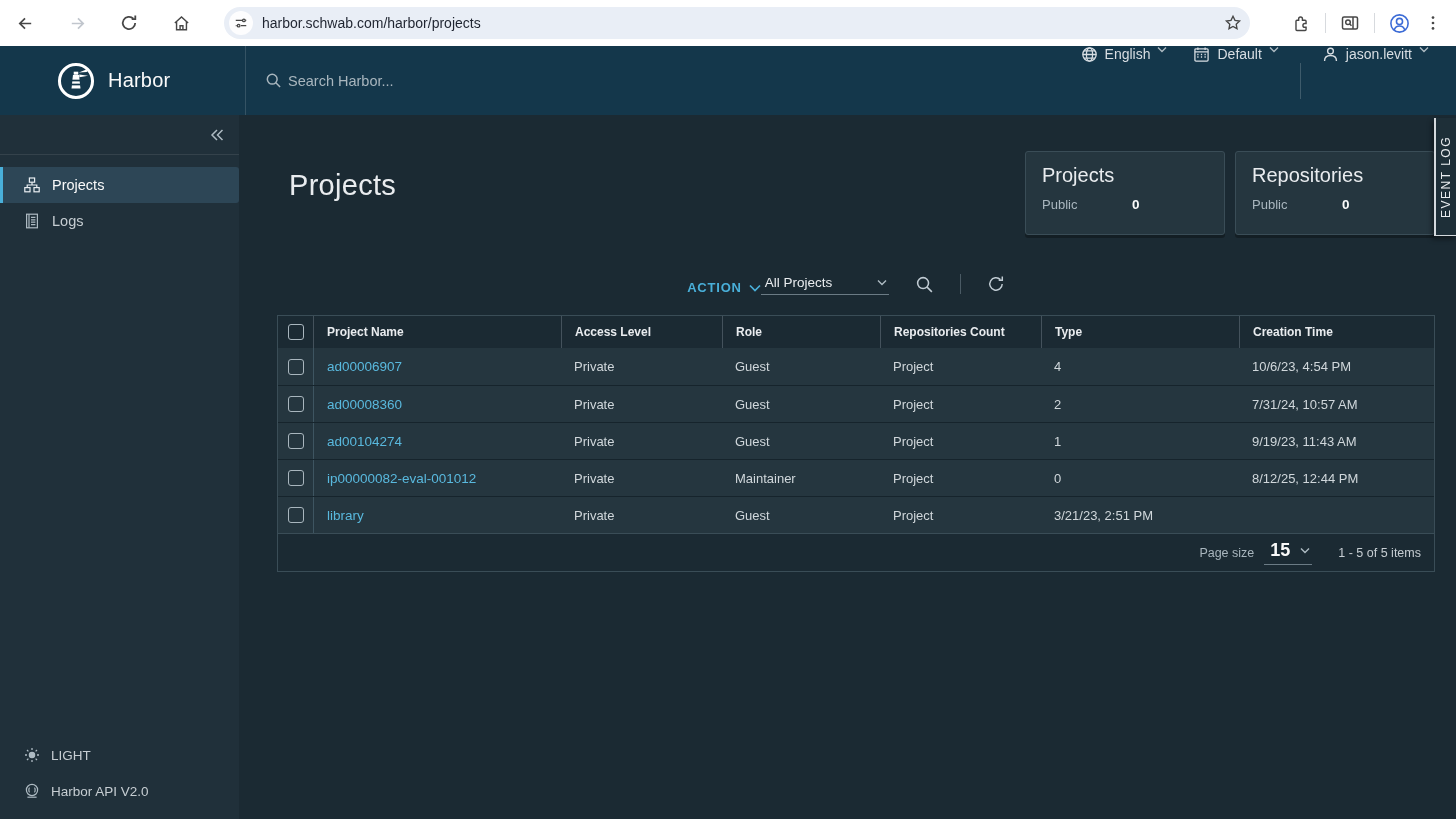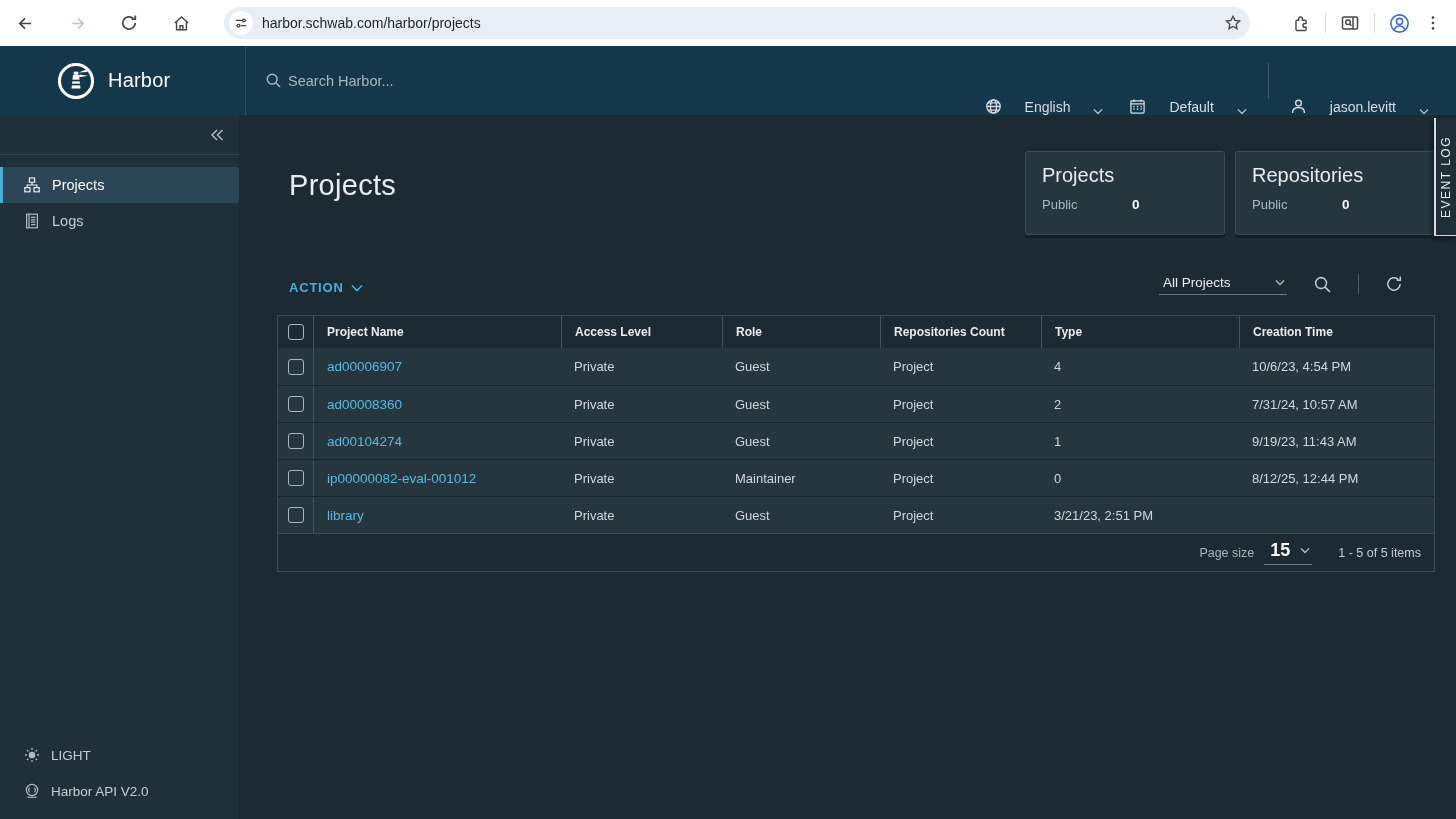--- a/index.html
+++ b/index.html
@@ -26,21 +26,21 @@
   .chrome-icon{color:#474747;}
 
   
   .app-header{height:69px; background:var(--header-bg); display:flex; align-items:center; color:var(--text-primary);padding-left:34px;}
   .brand{width:211px; flex:none; display:flex; align-items:center; padding-left:23px; gap:13px; height:100%;}
   .brand-name{font-size:20px; font-weight:400; letter-spacing:.2px; color:#fafafa;}
   .header-search{flex:1; height:100%; display:flex; align-items:center; border-left:1px solid rgba(255,255,255,.14); padding-left:19px; gap:6px; color:var(--text-secondary);}
   .header-search input{background:transparent; border:none; outline:none; color:var(--text-primary); font-size:14.5px; width:320px; font-family:inherit;}
   .header-search input::placeholder{color:#A9B6BE; opacity:1;}
   .header-actions{display:flex; align-items:center; height:100%; flex:none; padding-right:14px;}
-  .header-item{display:flex; align-items:flex-end; gap:23px; font-size:14px; color:#d8dee3; padding:0 13px; height:100%; cursor:default;}
+  .header-item{display:flex; align-items:flex-start; gap:7px; font-size:14px; color:#d8dee3; padding:0 13px; height:100%; cursor:default;}
   .header-divider{width:1px; height:36px; background:rgba(255,255,255,.18); margin:0 8px;}
   .chev{color:#aebbc3;}
 
   
   .app-body{display:flex; height:712px;}
   .sidebar{width:239px; flex:none; background:var(--sidebar-bg); display:flex; flex-direction:column;}
   .collapse-row{height:40px; display:flex; align-items:center; justify-content:flex-end; padding-right:14px; color:#aebbc3; border-bottom:1px solid rgba(255,255,255,.09);}
   .side-nav{padding-top:12px; flex:1;}
   .side-item{height:36px; display:flex; align-items:center; gap:12px; padding-left:24px; font-size:14.5px; color:#c6cdd2; cursor:pointer;}
   .side-item .s-icon{color:#aebbc3;}
@@ -54,21 +54,21 @@
 
   .top-section{display:flex; justify-content:space-between; align-items:flex-start; padding-top:36px;}
   .page-title{font-size:29px; font-weight:300; color:var(--text-primary); margin-left:12px; margin-top:18px; letter-spacing:.3px;}
   .cards{display:flex; gap:10px;}
   .card{width:200px; height:84px; background:var(--card-bg); border:1px solid #3a4d57; border-radius:3px; padding:12px 16px; box-shadow:0 3px 0 rgba(0,0,0,.28);}
   .card-title{font-size:20px; font-weight:300; color:var(--text-primary);}
   .card-metric{display:flex; margin-top:10px; font-size:13px; align-items:baseline;}
   .metric-label{color:var(--text-secondary); width:90px;}
   .metric-value{color:#fafafa; font-weight:700; font-size:13.5px;}
 
-  .toolbar{display:flex; justify-content:space-between; align-items:flex-end; margin-top:38px; padding:0 0 6px 12px;}
+  .toolbar{display:flex; justify-content:center; align-items:flex-end; margin-top:38px; padding:0 0 6px 12px;}
   .action-dd{display:flex; align-items:center; gap:7px; color:var(--accent-blue); font-size:13px; font-weight:700; letter-spacing:.8px; cursor:pointer;}
   .filter-area{display:flex; align-items:center; gap:26px; margin-right:32px;}
   .select-box{display:flex; align-items:center; justify-content:space-between; width:128px; border-bottom:1px solid #6b7b85; padding:2px 2px 4px 4px; color:var(--text-primary); font-size:13.5px; cursor:pointer;}
   .icon-btn{color:#c1ccd4; cursor:pointer;}
   .v-sep{width:1px; height:20px; background:#4a5a64;}
 
   
   .datagrid{margin-top:14px; border:1px solid #3a4d57; border-top:none;}
   .dg-row{display:grid; grid-template-columns:35px 248px 161px 158px 161px 198px 1fr; align-items:stretch;}
   .dg-header{height:33px; border-top:1px solid #3a4d57;}

